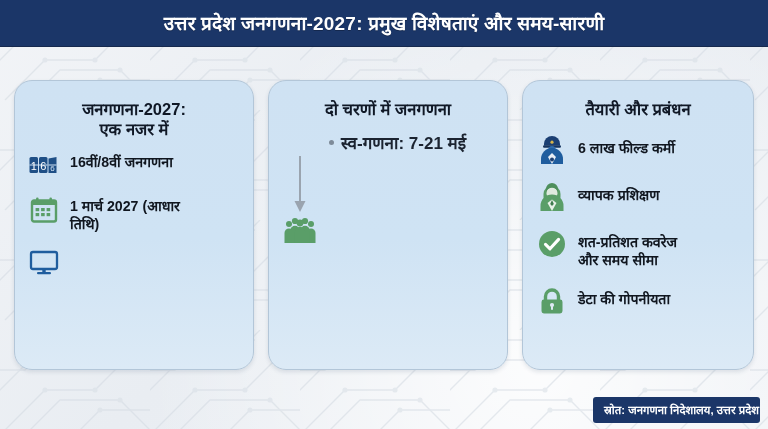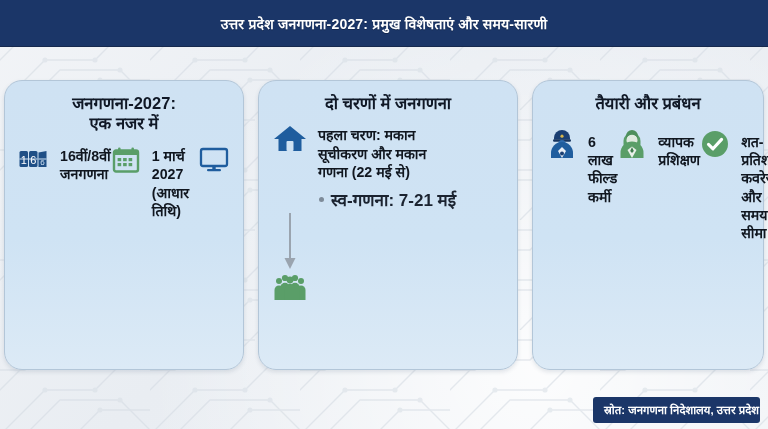--- a/index.html
+++ b/index.html
@@ -39,21 +39,21 @@
     width: 768px;
     height: 46px;
     background: #1b3668;
     display: flex;
     align-items: center;
     justify-content: center;
     box-shadow: 0 1px 0 #16294e;
   }
   .header-title {
     color: #ffffff;
-    font-size: 14px;
+    font-size: 19px;
     font-weight: bold;
     letter-spacing: 0.2px;
     white-space: nowrap;
     text-shadow: 0 1px 0 rgba(0,0,0,0.25);
   }
 
   
   .cards {
     position: absolute;
     left: 0; top: 80px;
@@ -63,38 +63,38 @@
     justify-content: center;
     gap: 14px;
   }
   .card {
     position: relative;
     background: linear-gradient(180deg, #cfe2f3 0%, #cfe3f4 55%, #dceaf6 100%);
     border: 1px solid #b3c6d8;
     border-radius: 18px;
     box-shadow: 0 2px 4px rgba(40,60,90,0.13);
     box-sizing: border-box;
-    padding: 12px 14px 10px 14px;
+    padding: 18px 14px 10px 14px;
   }
   .card-1 { width: 240px; }
-  .card-2 { width: 260px; }
+  .card-2 { width: 240px; }
   .card-3 { width: 232px; }
 
   .card-title {
     text-align: center;
     color: #101826;
     font-weight: bold;
     font-size: 16.5px;
     line-height: 1.22;
     margin-bottom: 12px;
     white-space: pre-line;
   }
   .card-3 .card-title { margin-bottom: 16px; }
 
-  .rows { display: flex; flex-direction: row; }
+  .rows { display: flex; flex-direction: column; }
   .row {
     display: flex;
     align-items: flex-start;
     gap: 11px;
     margin-bottom: 13px;
   }
   .card-1 .row { margin-bottom: 14px; }
   .card-3 .row { margin-bottom: 17px; }
   .row-icon {
     flex: 0 0 auto;
@@ -259,31 +259,20 @@
             </svg>
           </span>
         </div>
 
       </div>
     </div>
 
     <div class="card card-2">
       <div class="card-title">दो चरणों में जनगणना</div>
 
-      <div class="phase">
-        <span class="phase-icon">
-          <svg width="34" height="28" viewBox="0 0 34 28" aria-hidden="true">
-            <path d="M17 1 L33 14 L28.5 14 L28.5 26 L5.5 26 L5.5 14 L1 14 Z" fill="#1f5d9e"></path>
-            <rect x="13.5" y="16" width="7" height="10" rx="1" fill="#cfe2f3"></rect>
-          </svg>
-        </span>
-        <span class="phase-text">पहला चरण: मकान
-सूचीकरण और मकान
-गणना (22 मई से)</span>
-      </div>
 
       <div class="sub-bullet">
         <span class="dot"></span>
         <span>स्व-गणना: 7-21 मई</span>
       </div>
 
       <div class="connector">
         <svg width="14" height="58" viewBox="0 0 14 58" aria-hidden="true">
           <line x1="7" y1="0" x2="7" y2="46" stroke="#9aa4af" stroke-width="2"></line>
           <path d="M7 56 L1.5 45 L12.5 45 Z" fill="#9aa4af"></path>

